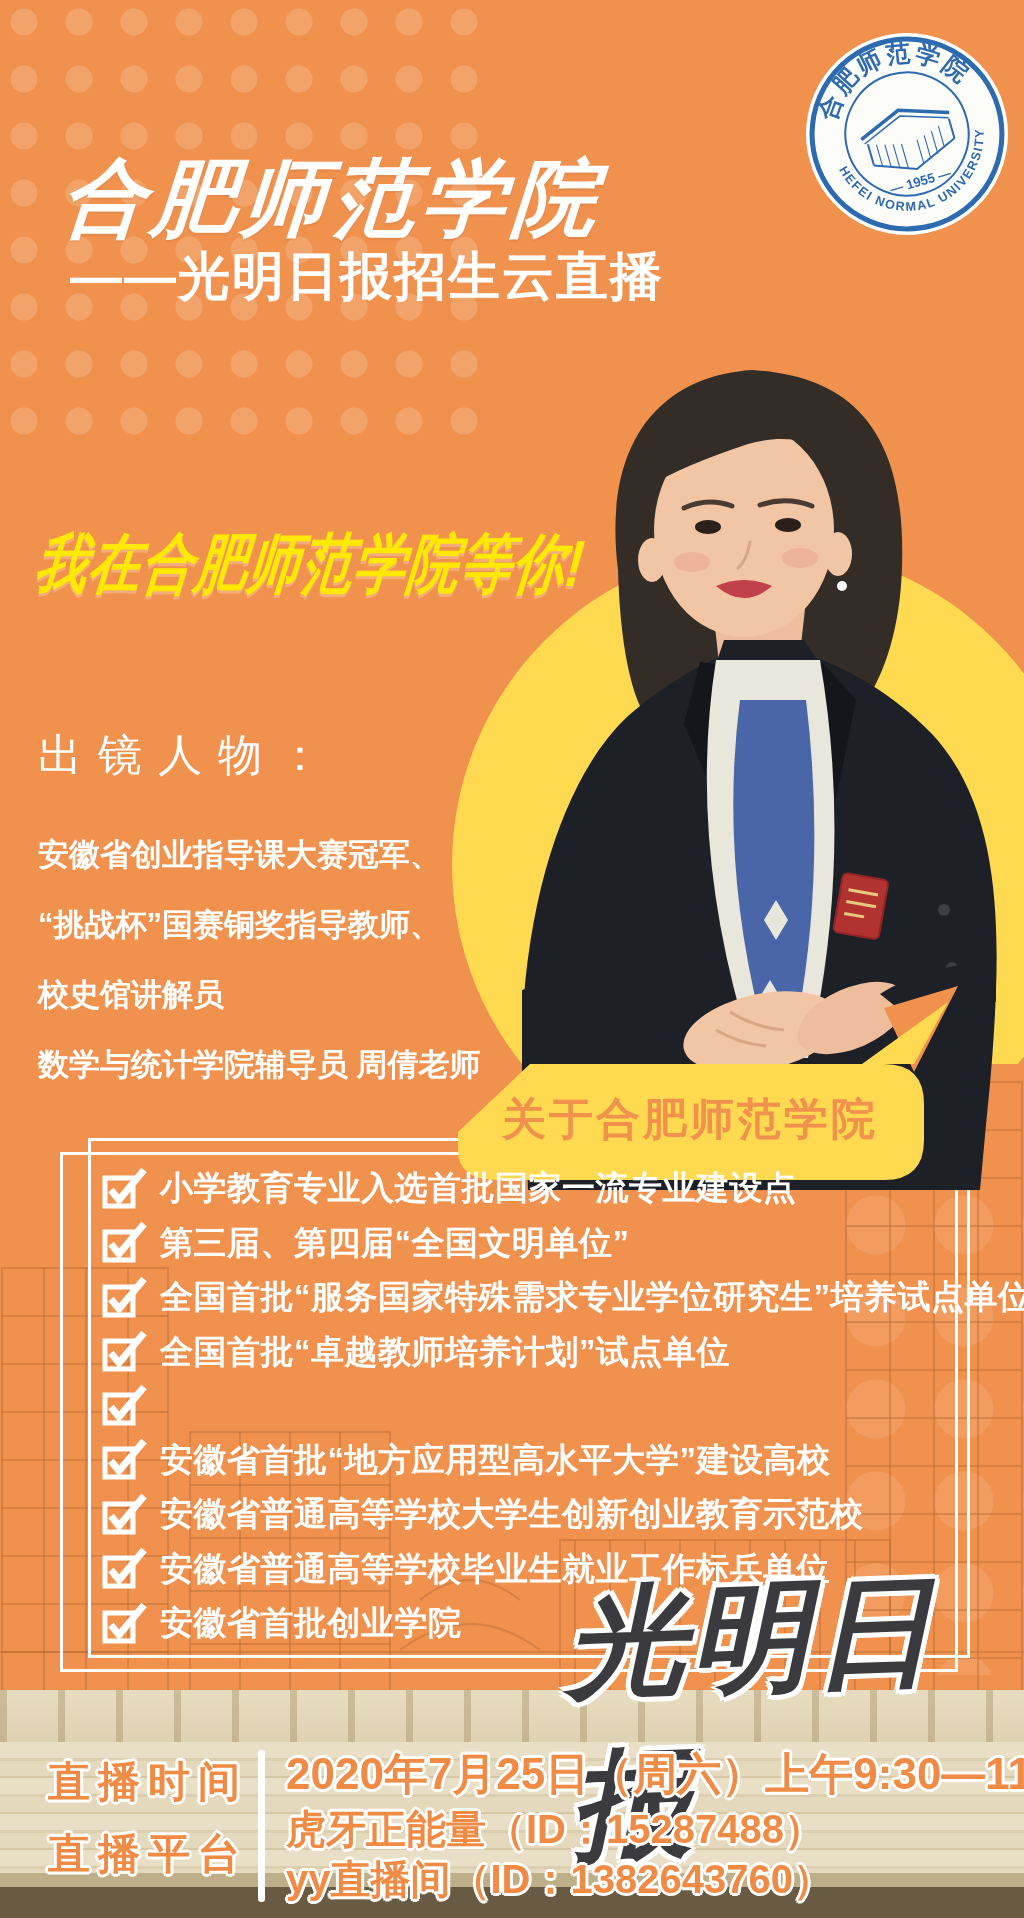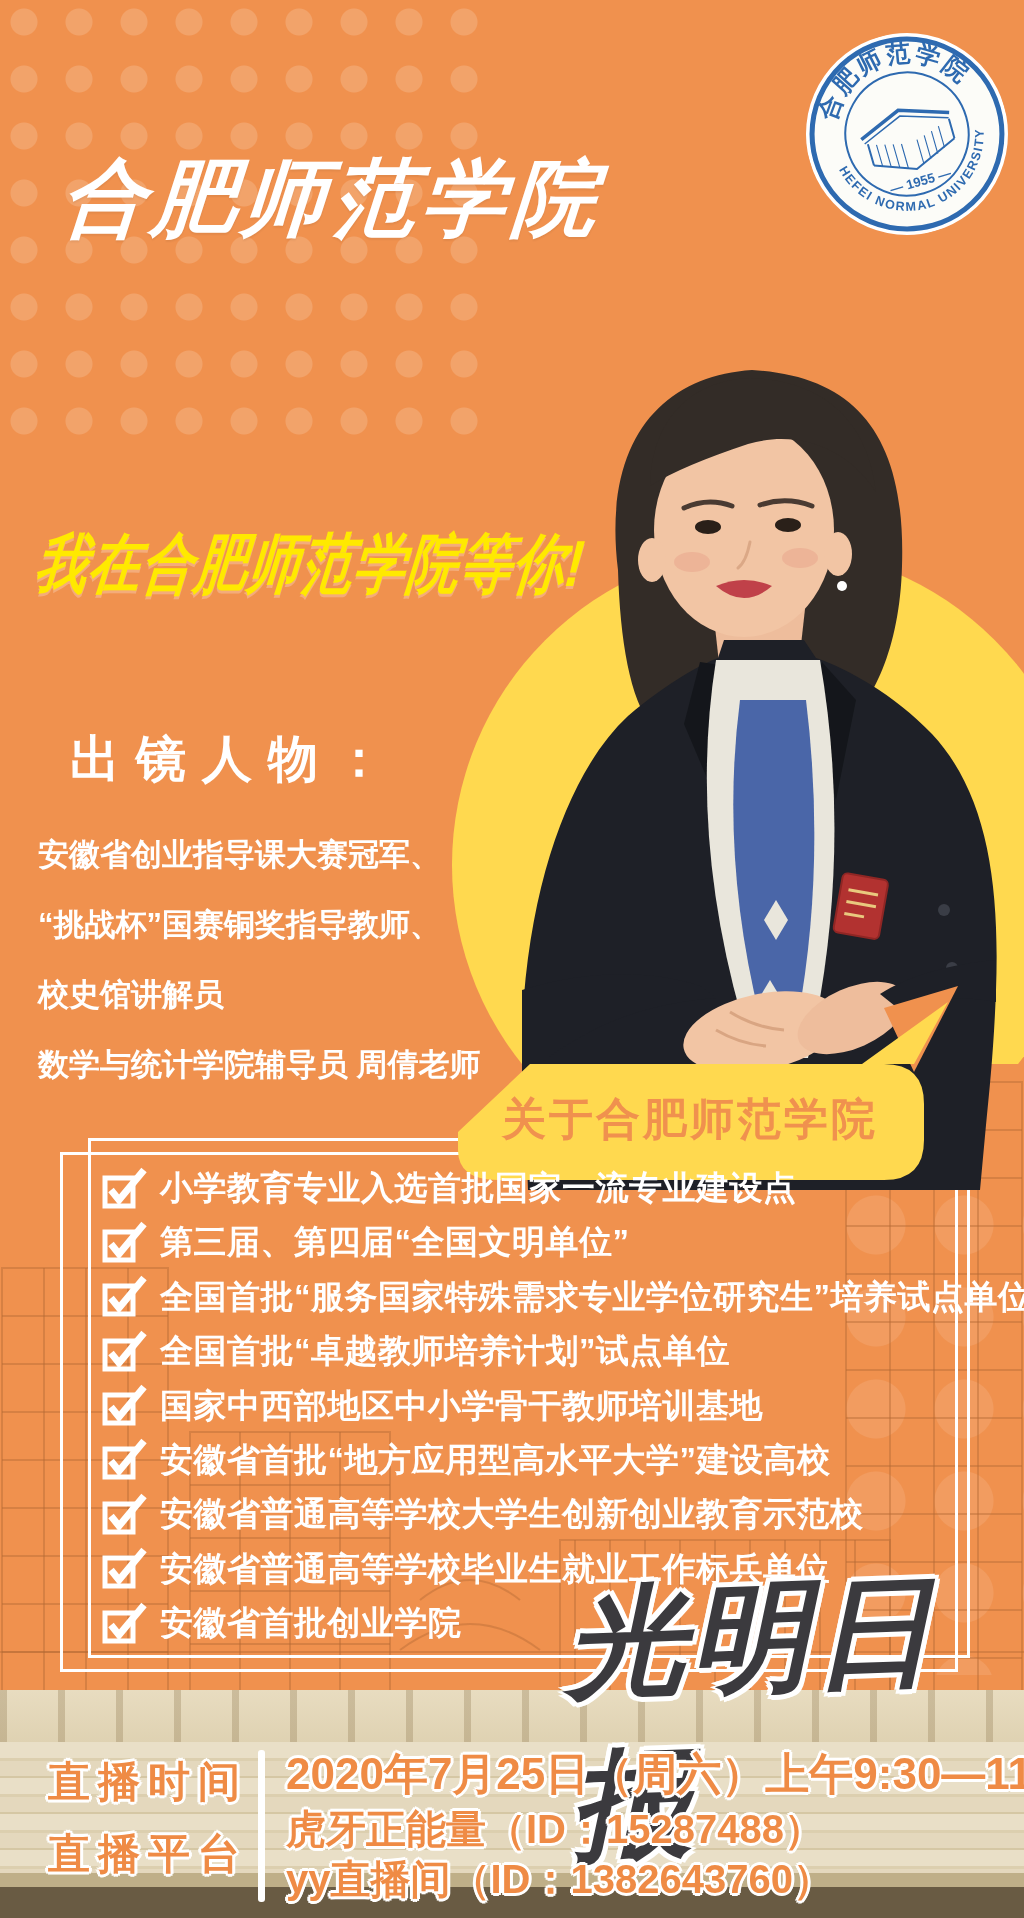--- a/index.html
+++ b/index.html
@@ -54,21 +54,21 @@
     font-size:52px; font-weight:900; color:#FFFFFF; letter-spacing:2px;
   }
   .headline{
     position:absolute; left:36px; top:530px; z-index:4;
     font-size:52px; font-weight:900; font-style:italic; color:#FFE900;
     letter-spacing:1px; transform:skewX(-6deg) scaleY(1.25); transform-origin:0 50%;
     text-shadow:0 2px 0 rgba(255,255,255,.25);
   }
   .host-label{
     position:absolute; left:38px; top:726px; z-index:4;
-    font-size:50px; font-weight:700; color:#FFFFFF; letter-spacing:16px;margin-left:32px;
+    font-size:44px; font-weight:400; color:#FFFFFF; letter-spacing:16px;
   }
   .host-lines{position:absolute; left:38px; top:820px; z-index:4;}
   .host-line{font-size:31px; font-weight:700; color:#FFFFFF; line-height:70px; white-space:nowrap;}
 
   
   .hero{position:absolute; left:360px; top:300px; z-index:3; pointer-events:none;}
 
   
   .bubble-label{
     position:absolute; left:468px; top:1090px; width:444px; z-index:5;
@@ -147,20 +147,21 @@
   </svg>
 
   <div class="band">
     <div class="colonnade"></div>
     <div class="planks"></div>
     <div class="edge-mid"></div>
     <div class="edge-dark"></div>
   </div>
 
   <h1 class="title">合肥师范学院</h1>
+  <div class="subtitle">——光明日报招生云直播</div>
   <div class="headline">我在合肥师范学院等你!</div>
   <div class="host-label">出镜人物：</div>
   <div class="host-lines">
     <div class="host-line">安徽省创业指导课大赛冠军、</div>
     <div class="host-line">“挑战杯”国赛铜奖指导教师、</div>
     <div class="host-line">校史馆讲解员</div>
     <div class="host-line">数学与统计学院辅导员 周倩老师</div>
   </div>
 
   <div class="frame frame-a"></div>
@@ -246,21 +247,20 @@
           <rect x="3" y="11" width="28" height="28" fill="none" stroke="#fff" stroke-width="5"></rect>
           <path d="M9 23 L17 33 L42 3" stroke="#fff" stroke-width="7" fill="none"></path>
         </svg>
       <span class="txt">全国首批“卓越教师培养计划”试点单位</span>
       </li>
     <li class="achievement">
       <svg class="check" viewBox="0 0 46 44">
           <rect x="3" y="11" width="28" height="28" fill="none" stroke="#fff" stroke-width="5"></rect>
           <path d="M9 23 L17 33 L42 3" stroke="#fff" stroke-width="7" fill="none"></path>
         </svg>
-      <span class="txt">国家中西部地区中小学骨干教师培训基地</span>
       </li>
     <li class="achievement">
       <svg class="check" viewBox="0 0 46 44">
           <rect x="3" y="11" width="28" height="28" fill="none" stroke="#fff" stroke-width="5"></rect>
           <path d="M9 23 L17 33 L42 3" stroke="#fff" stroke-width="7" fill="none"></path>
         </svg>
       <span class="txt">安徽省首批“地方应用型高水平大学”建设高校</span>
       </li>
     <li class="achievement">
       <svg class="check" viewBox="0 0 46 44">

